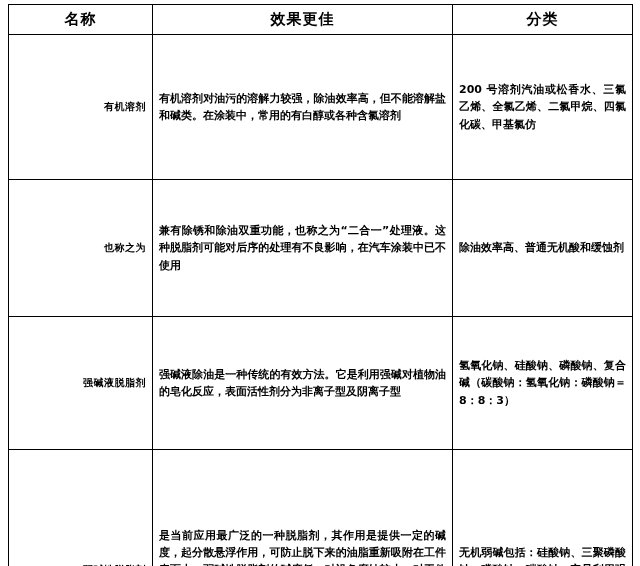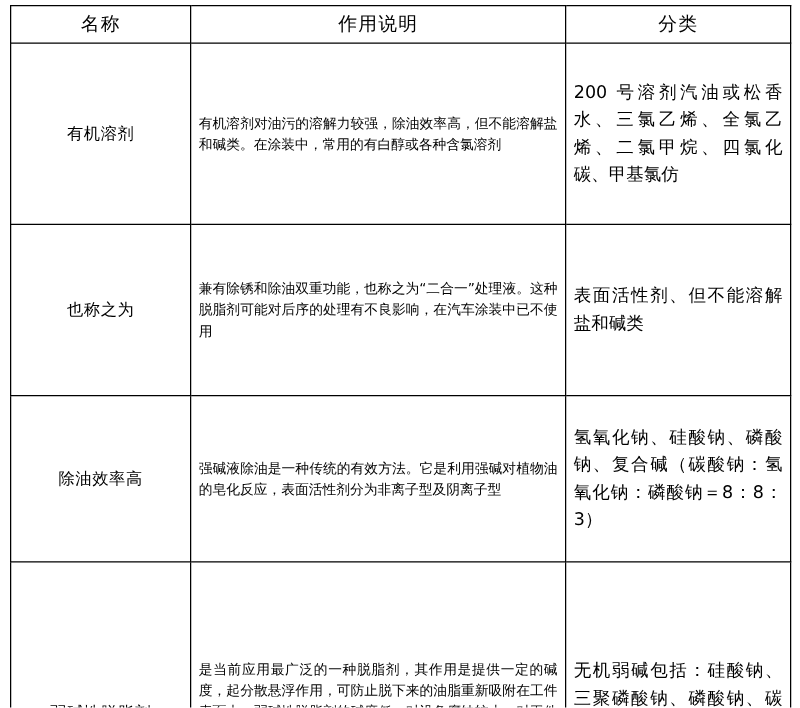--- a/index.html
+++ b/index.html
@@ -21,83 +21,83 @@
   table.spec-table {
     width: 624px;
     border-collapse: collapse;
     table-layout: fixed;
   }
   table.spec-table th,
   table.spec-table td {
     border: 1px solid #000000;
     vertical-align: middle;
     padding: 20px 6px;
-    font-weight: normal;
+    font-weight: bold;
   }
   table.spec-table th {
     text-align: center;
     font-size: 15px;
     padding-top: 5px;
     padding-bottom: 5px;
     letter-spacing: 1px;
   }
   col.c-name { width: 144px; }
   col.c-desc { width: 300px; }
   col.c-cat  { width: 180px; }
 
   td.name-cell {
-    text-align: center;
-    font-size: 13px;
+    text-align: right;
+    font-size: 10px;
     letter-spacing: 0.5px;
   }
   td.desc-cell,
   td.cat-cell {
     text-align: justify;
     text-justify: inter-ideograph;
     font-size: 11px;
     line-height: 1.58;
   }
   td.cat-cell {
-    font-size: 14px;
+    font-size: 11px;
   }
   .row-organic td { height: 104px; }
   .row-acid td { height: 96px; }
   .row-alkali td { height: 92px; }
   .row-weak td { height: 200px; }
 </style>
 </head>
 <body>
 
 <div class="table-wrap">
   <table class="spec-table">
     <colgroup>
       <col class="c-name">
       <col class="c-desc">
       <col class="c-cat">
     </colgroup>
     <thead>
       <tr>
         <th>名称</th>
-        <th>作用说明</th>
+        <th>效果更佳</th>
         <th>分类</th>
       </tr>
     </thead>
     <tbody>
       <tr class="row-organic">
         <td class="name-cell">有机溶剂</td>
         <td class="desc-cell">有机溶剂对油污的溶解力较强，除油效率高，但不能溶解盐和碱类。在涂装中，常用的有白醇或各种含氯溶剂</td>
         <td class="cat-cell">200 号溶剂汽油或松香水、三氯乙烯、全氯乙烯、二氯甲烷、四氯化碳、甲基氯仿</td>
       </tr>
       <tr class="row-acid">
         <td class="name-cell">也称之为</td>
         <td class="desc-cell">兼有除锈和除油双重功能，也称之为“二合一”处理液。这种脱脂剂可能对后序的处理有不良影响，在汽车涂装中已不使用</td>
-        <td class="cat-cell">表面活性剂、但不能溶解盐和碱类</td>
+        <td class="cat-cell">除油效率高、普通无机酸和缓蚀剂</td>
       </tr>
       <tr class="row-alkali">
-        <td class="name-cell">除油效率高</td>
+        <td class="name-cell">强碱液脱脂剂</td>
         <td class="desc-cell">强碱液除油是一种传统的有效方法。它是利用强碱对植物油的皂化反应，表面活性剂分为非离子型及阴离子型</td>
         <td class="cat-cell">氢氧化钠、硅酸钠、磷酸钠、复合碱（碳酸钠：氢氧化钠：磷酸钠＝8：8：3）</td>
       </tr>
       <tr class="row-weak">
         <td class="name-cell">弱碱性脱脂剂</td>
         <td class="desc-cell">是当前应用最广泛的一种脱脂剂，其作用是提供一定的碱度，起分散悬浮作用，可防止脱下来的油脂重新吸附在工件表面上。弱碱性脱脂剂的碱度低，对设备腐蚀较小，对工件表面状态破坏小，可在低温和中温下使用，三聚磷酸钠，特别在喷淋时使用，效果更佳</td>
         <td class="cat-cell">无机弱碱包括：硅酸钠、三聚磷酸钠、磷酸钠、碳酸钠；它是利用强碱对植物油的皂化反应</td>
       </tr>
     </tbody>
   </table>

